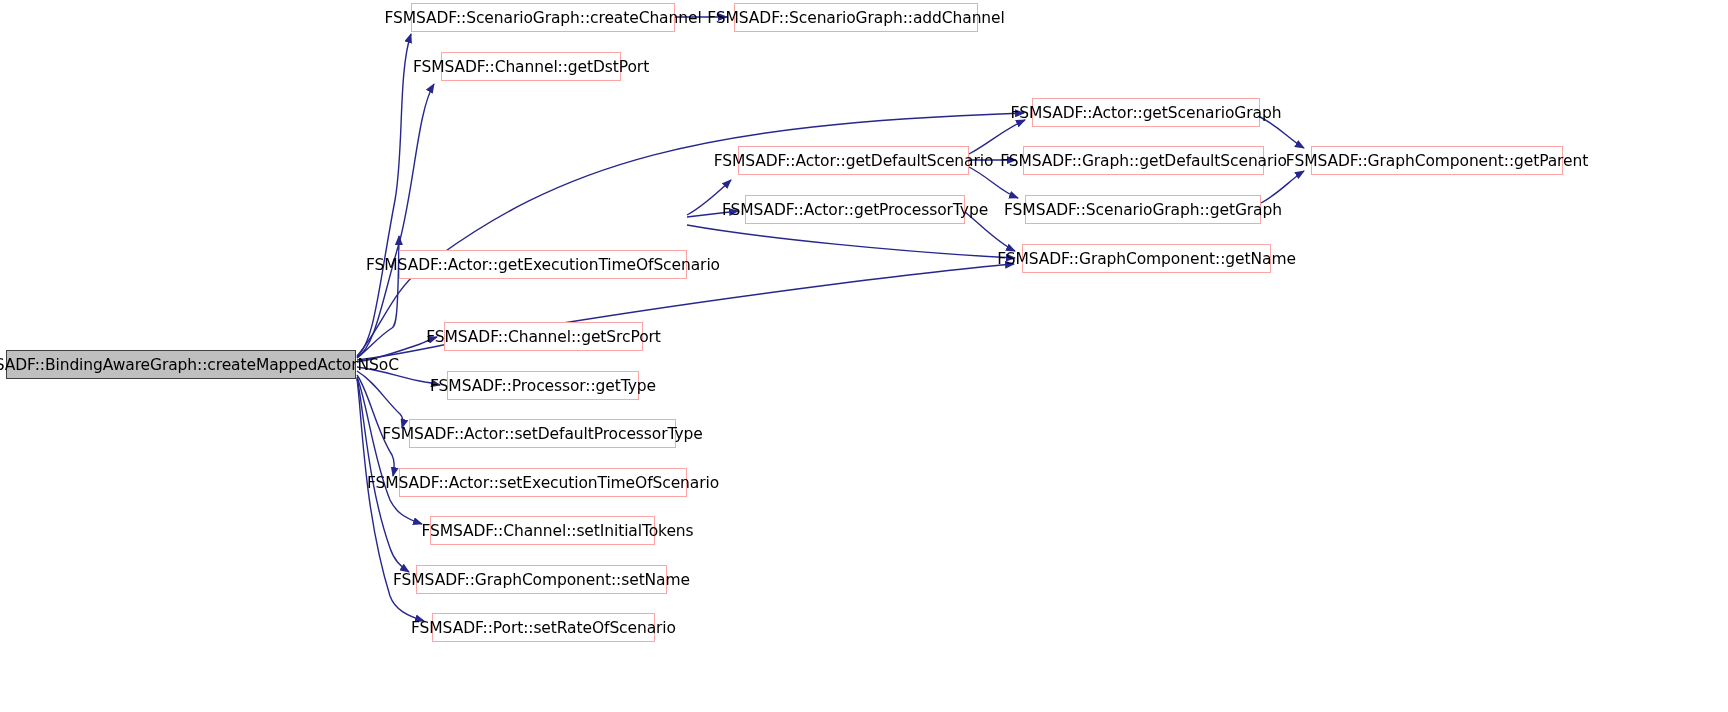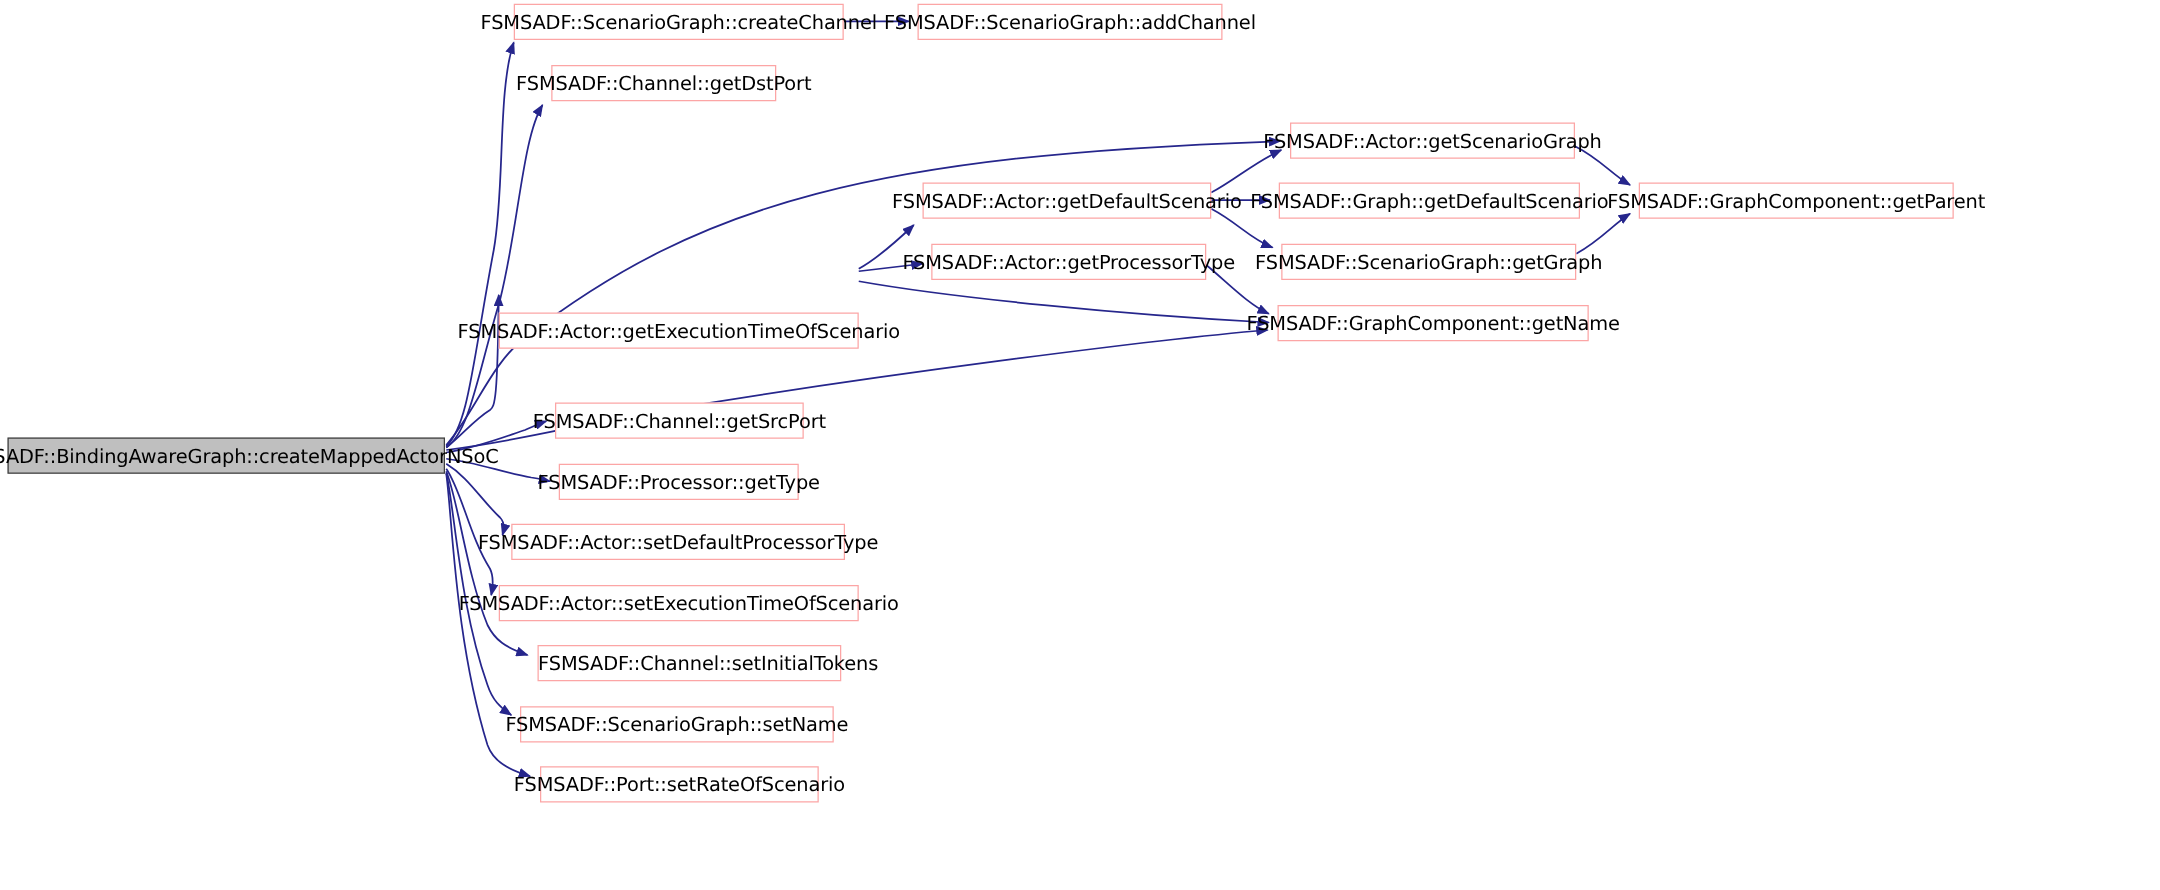--- a/index.html
+++ b/index.html
@@ -121,23 +121,23 @@
       </div>
       <div class="node" style="left: 447px; top: 371px; width: 192px; height: 29px;">
         <span class="label">FSMSADF::Processor::getType</span>
       </div>
       <div class="node" style="left: 409px; top: 419px; width: 267px; height: 29px;">
         <span class="label">FSMSADF::Actor::setDefaultProcessorType</span>
       </div>
       <div class="node" style="left: 399px; top: 468px; width: 288px; height: 29px;">
         <span class="label">FSMSADF::Actor::setExecutionTimeOfScenario</span>
       </div>
-      <div class="node" style="left: 430px; top: 516px; width: 243px; height: 29px; padding-left: 30px;">
+      <div class="node" style="left: 430px; top: 516px; width: 225px; height: 29px; padding-left: 30px;">
         <span class="label">FSMSADF::Channel::setInitialTokens</span>
       </div>
       <div class="node" style="left: 416px; top: 565px; width: 251px; height: 29px;">
-        <span class="label">FSMSADF::ScenarioGraph::setName</span>
+        <span class="label">FSMSADF::GraphComponent::setName</span>
       </div>
       <div class="node" style="left: 432px; top: 613px; width: 223px; height: 29px;">
         <span class="label">FSMSADF::Port::setRateOfScenario</span>
       </div>
     </div>
 </div>
 
 </body></html>

